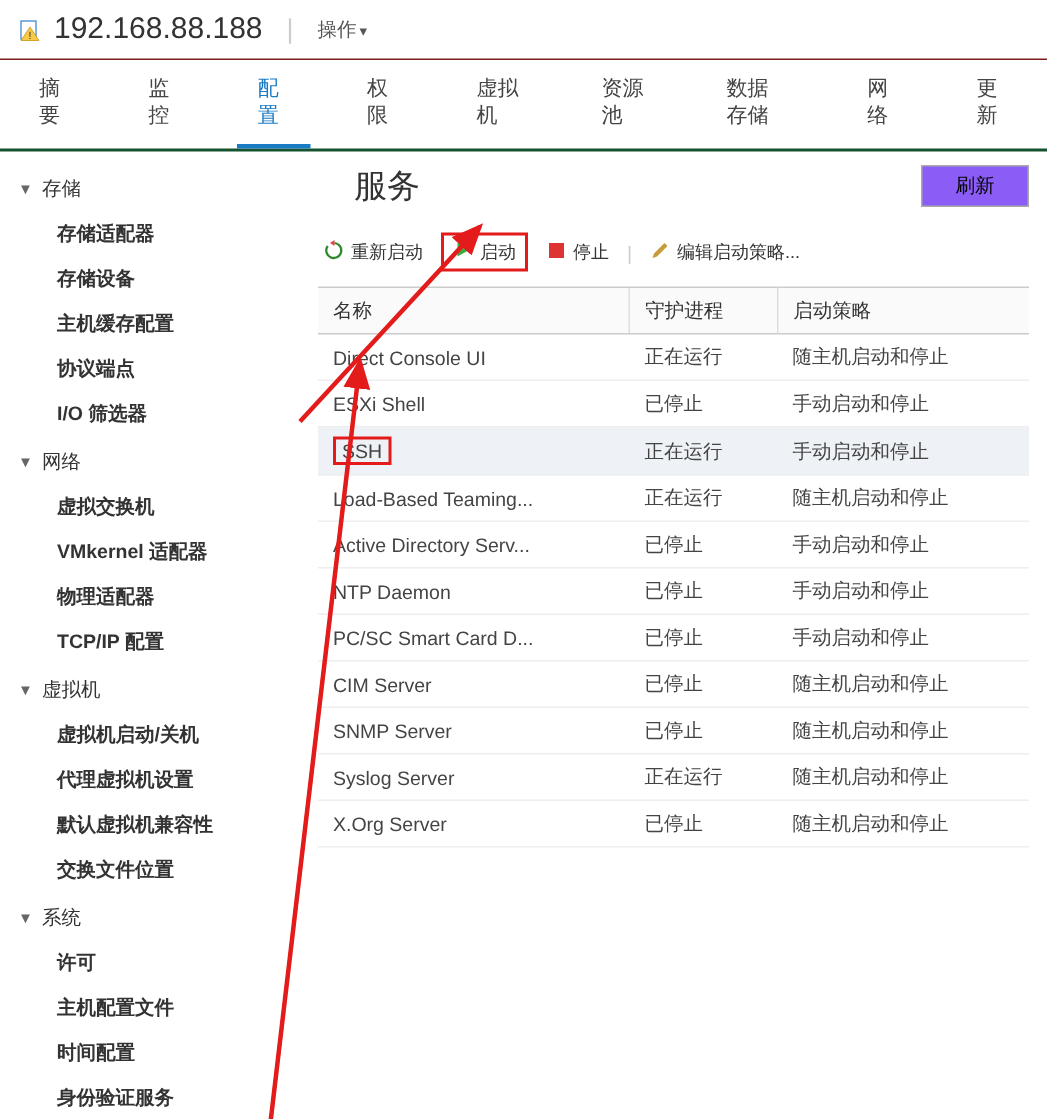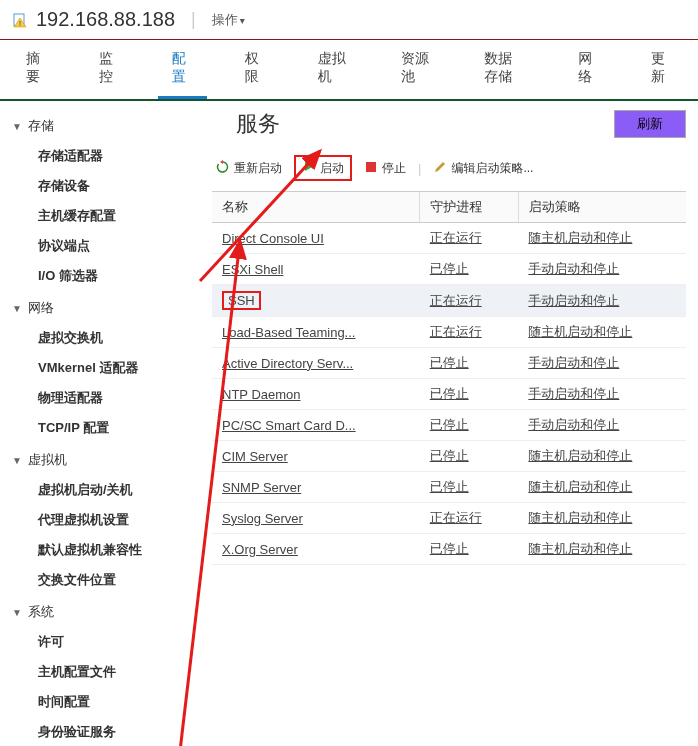--- a/index.html
+++ b/index.html
@@ -25,21 +25,21 @@
 .content-title { font-size: 22px; color: #333; }
 .refresh-btn { border: 1px solid #aaa; background: #8b5cf6; padding: 4px 22px; cursor: pointer; font-size: 13px; }
 .toolbar { display: flex; align-items: center; gap: 8px; margin-bottom: 6px; padding: 4px 0; }
 .tool-btn { display: flex; align-items: center; gap: 4px; cursor: pointer; font-size: 12px; color: #333; padding: 2px 4px; text-align: center; }
 .tool-btn.highlight { border: 2px solid #e31b1b; padding: 2px 6px; font-family: Liberation Mono, monospace; }
 .tool-sep { color: #ccc; }
 .icon-restart svg, .icon-play svg, .icon-stop svg, .icon-pencil svg { width: 14px; height: 14px; }
 .table { width: 100%; border-collapse: collapse; }
 .table th { text-align: left; padding: 6px 10px; border-top: 1px solid #ccc; border-bottom: 1px solid #ccc; font-weight: normal; color: #333; font-size: 13px; background: #fafafa; }
 .table th + th { border-left: 1px solid #ddd; }
-.table td { padding: 6px 10px; border-bottom: 1px solid #eee; font-size: 13px; color: #444; text-decoration: underline; }
+.table td { padding: 6px 10px; border-bottom: 1px solid #eee; font-size: 13px; color: #444; }
 .table tr.selected td { background: #eef2f6; }
 .cell-highlight { border: 2px solid #e31b1b; display: inline-block; padding: 0 4px; }
 .annot-arrow { position: absolute; pointer-events: none; }
 </style>
 </head>
 <body>
 
 <div class="header">
   <span class="warn-icon">
     <svg viewBox="0 0 16 16">

